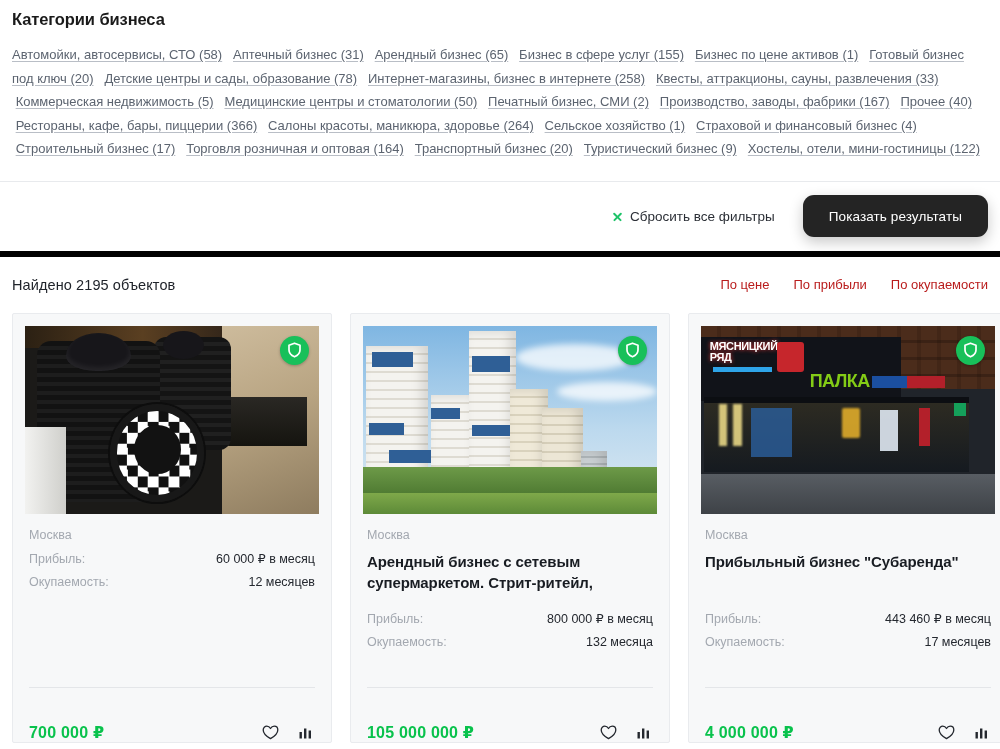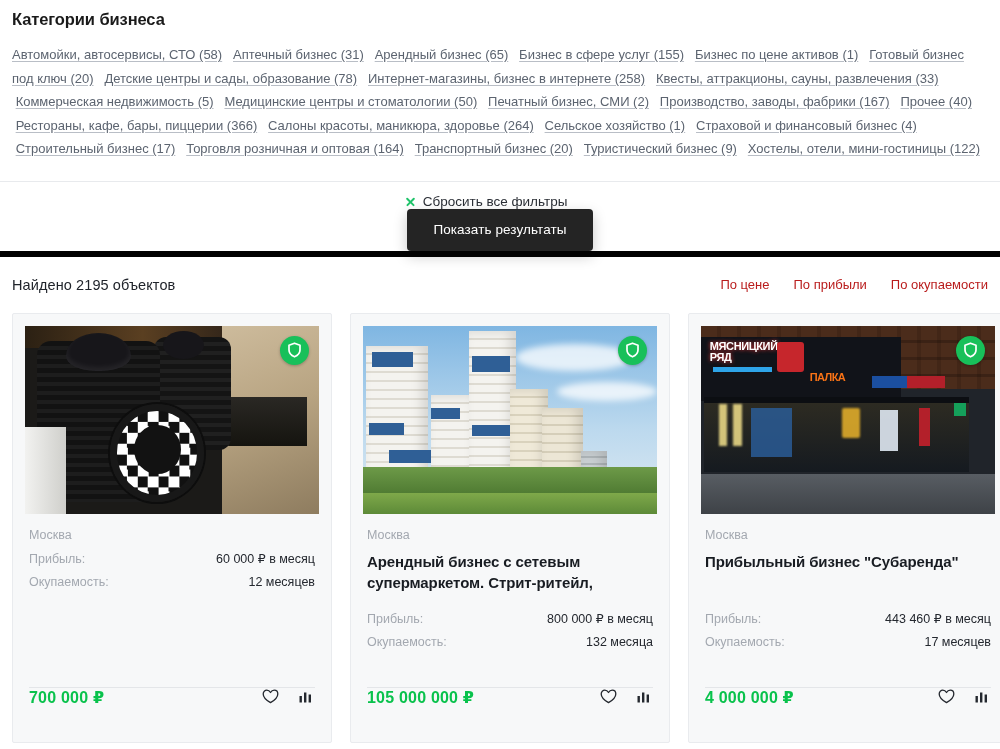--- a/index.html
+++ b/index.html
@@ -48,23 +48,22 @@
     height: 1px; background: #e8eaed;
     margin: 20px 0 0 0; width: 100%;
   }
 
   
   .filter-row {
     height: 69px;
     display: flex;
     align-items: center;
     justify-content: flex-end;
-    padding: 0 0 0 0;
+    padding: 0 12px 0 0;
     position: relative;
-    flex-direction: column;
   }
   .reset-filters {
     display: inline-flex;
     align-items: center;
     gap: 7px;
     font-size: 13.5px;
     color: #2b2f36;
     cursor: pointer;
     margin-right: 28px;
   }
@@ -79,21 +78,21 @@
     width: 11px; height: 1.6px; background:#1fc36a; border-radius:1px;
   }
   .x-icon:before { transform: rotate(45deg); }
   .x-icon:after  { transform: rotate(-45deg); }
 
   .btn-primary {
     background: #242424;
     color: #ffffff;
     font-size: 13.5px;
     border: none;
-    border-radius: 4px;
+    border-radius: 11px;
     height: 42px;
     padding: 0 26px;
     cursor: pointer;
     box-shadow: 0 5px 14px rgba(0,0,0,0.22);
     font-family: inherit;
     letter-spacing: 0.1px;
   }
 
   
   .results-bar-wrap { border-top: 6px solid #000000; }
@@ -165,21 +164,21 @@
     min-height: 42px;
   }
   .card-spec { display:flex; justify-content: space-between; align-items: baseline; margin-bottom: 9px; }
   .spec-label { font-size: 12.5px; color: #a3a8b0; }
   .spec-value { font-size: 12.5px; color: #24282f; }
 
   .card-footer-wrap { margin-top: auto; padding: 0 16px 0 16px; }
   .card-hr { height:1px; background:#e4e6e9; margin: 8px 0 0 0; }
   .card-footer {
     height: 54px;
-    display:flex; align-items:flex-start; justify-content: space-between;
+    display:flex; align-items:flex-end; justify-content: space-between;
   }
   .price { font-size: 16px; color: #09c24c; font-weight: bold; letter-spacing: 0.2px; }
   .card-actions { display:flex; align-items:center; gap: 18px; }
   .act-icon { width: 18px; height: 18px; display:inline-flex; align-items:center; justify-content:center; cursor:pointer; }
 
   
   .photo-car { background:#1b1a18; }
   .photo-car .interior-right {
     position:absolute; right:0; top:0; width:33%; height:100%;
     background: linear-gradient(160deg,#cdbb9c 0%, #b8a482 45%, #8e7c5f 100%);
@@ -270,22 +269,22 @@
   .photo-shop .ground {
     position:absolute; left:0; bottom:0; width:100%; height:21%;
     background: linear-gradient(180deg,#585d63,#3e4247);
   }
   .photo-shop .sign-red {
     position:absolute; color:#ffffff; font-weight:bold;
     font-size: 11px; letter-spacing:-0.4px; line-height: 11px;
     text-shadow: 0 0 4px rgba(255,60,60,0.9);
   }
   .photo-shop .sign-yellow {
-    position:absolute; color:#f97316; font-weight:bold;
-    font-size: 11px; letter-spacing:-0.6px;
+    position:absolute; color:#84cc16; font-weight:bold;
+    font-size: 18px; letter-spacing:-0.6px;
   }
   .photo-shop .lamp { position:absolute; background:#f2e08a; filter: blur(1px); opacity:.85;}
   .photo-shop .blueblock { position:absolute; background:#1b4fa0; }
   .photo-shop .redblock { position:absolute; background:#b3202a; }
   .photo-shop .greenblock { position:absolute; background:#15a05a; }
 </style>
 </head>
 <body>
 
 <div class="page">

